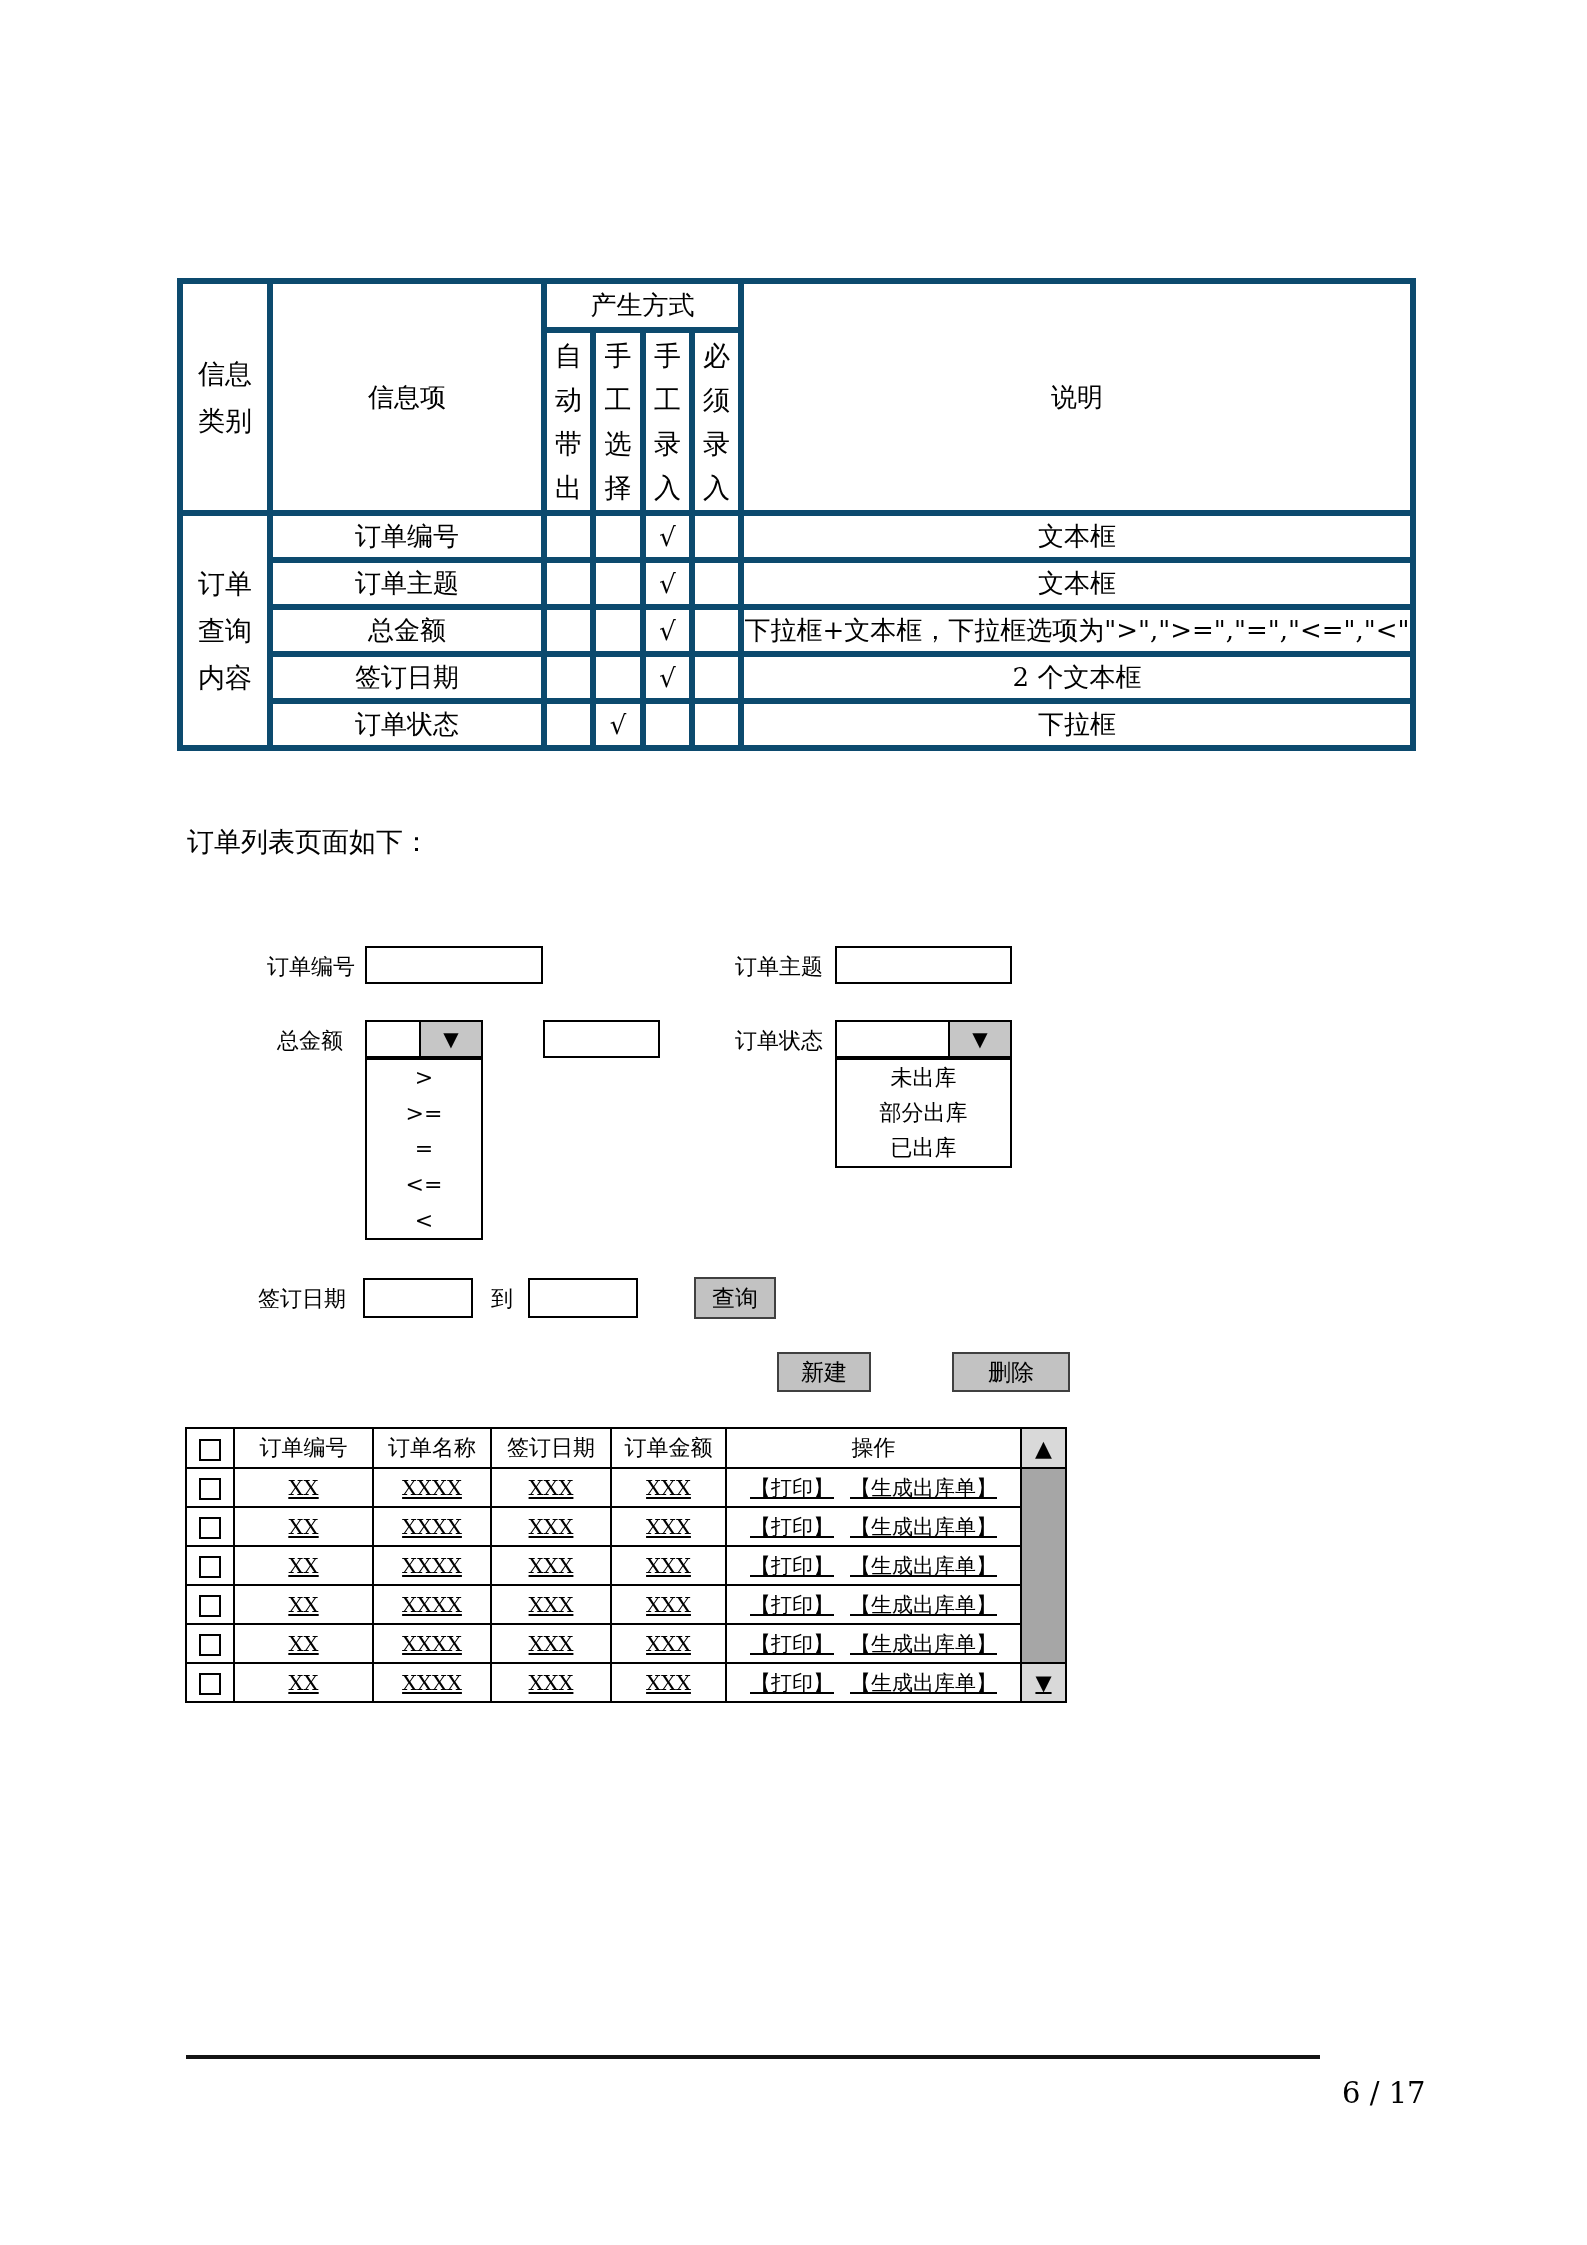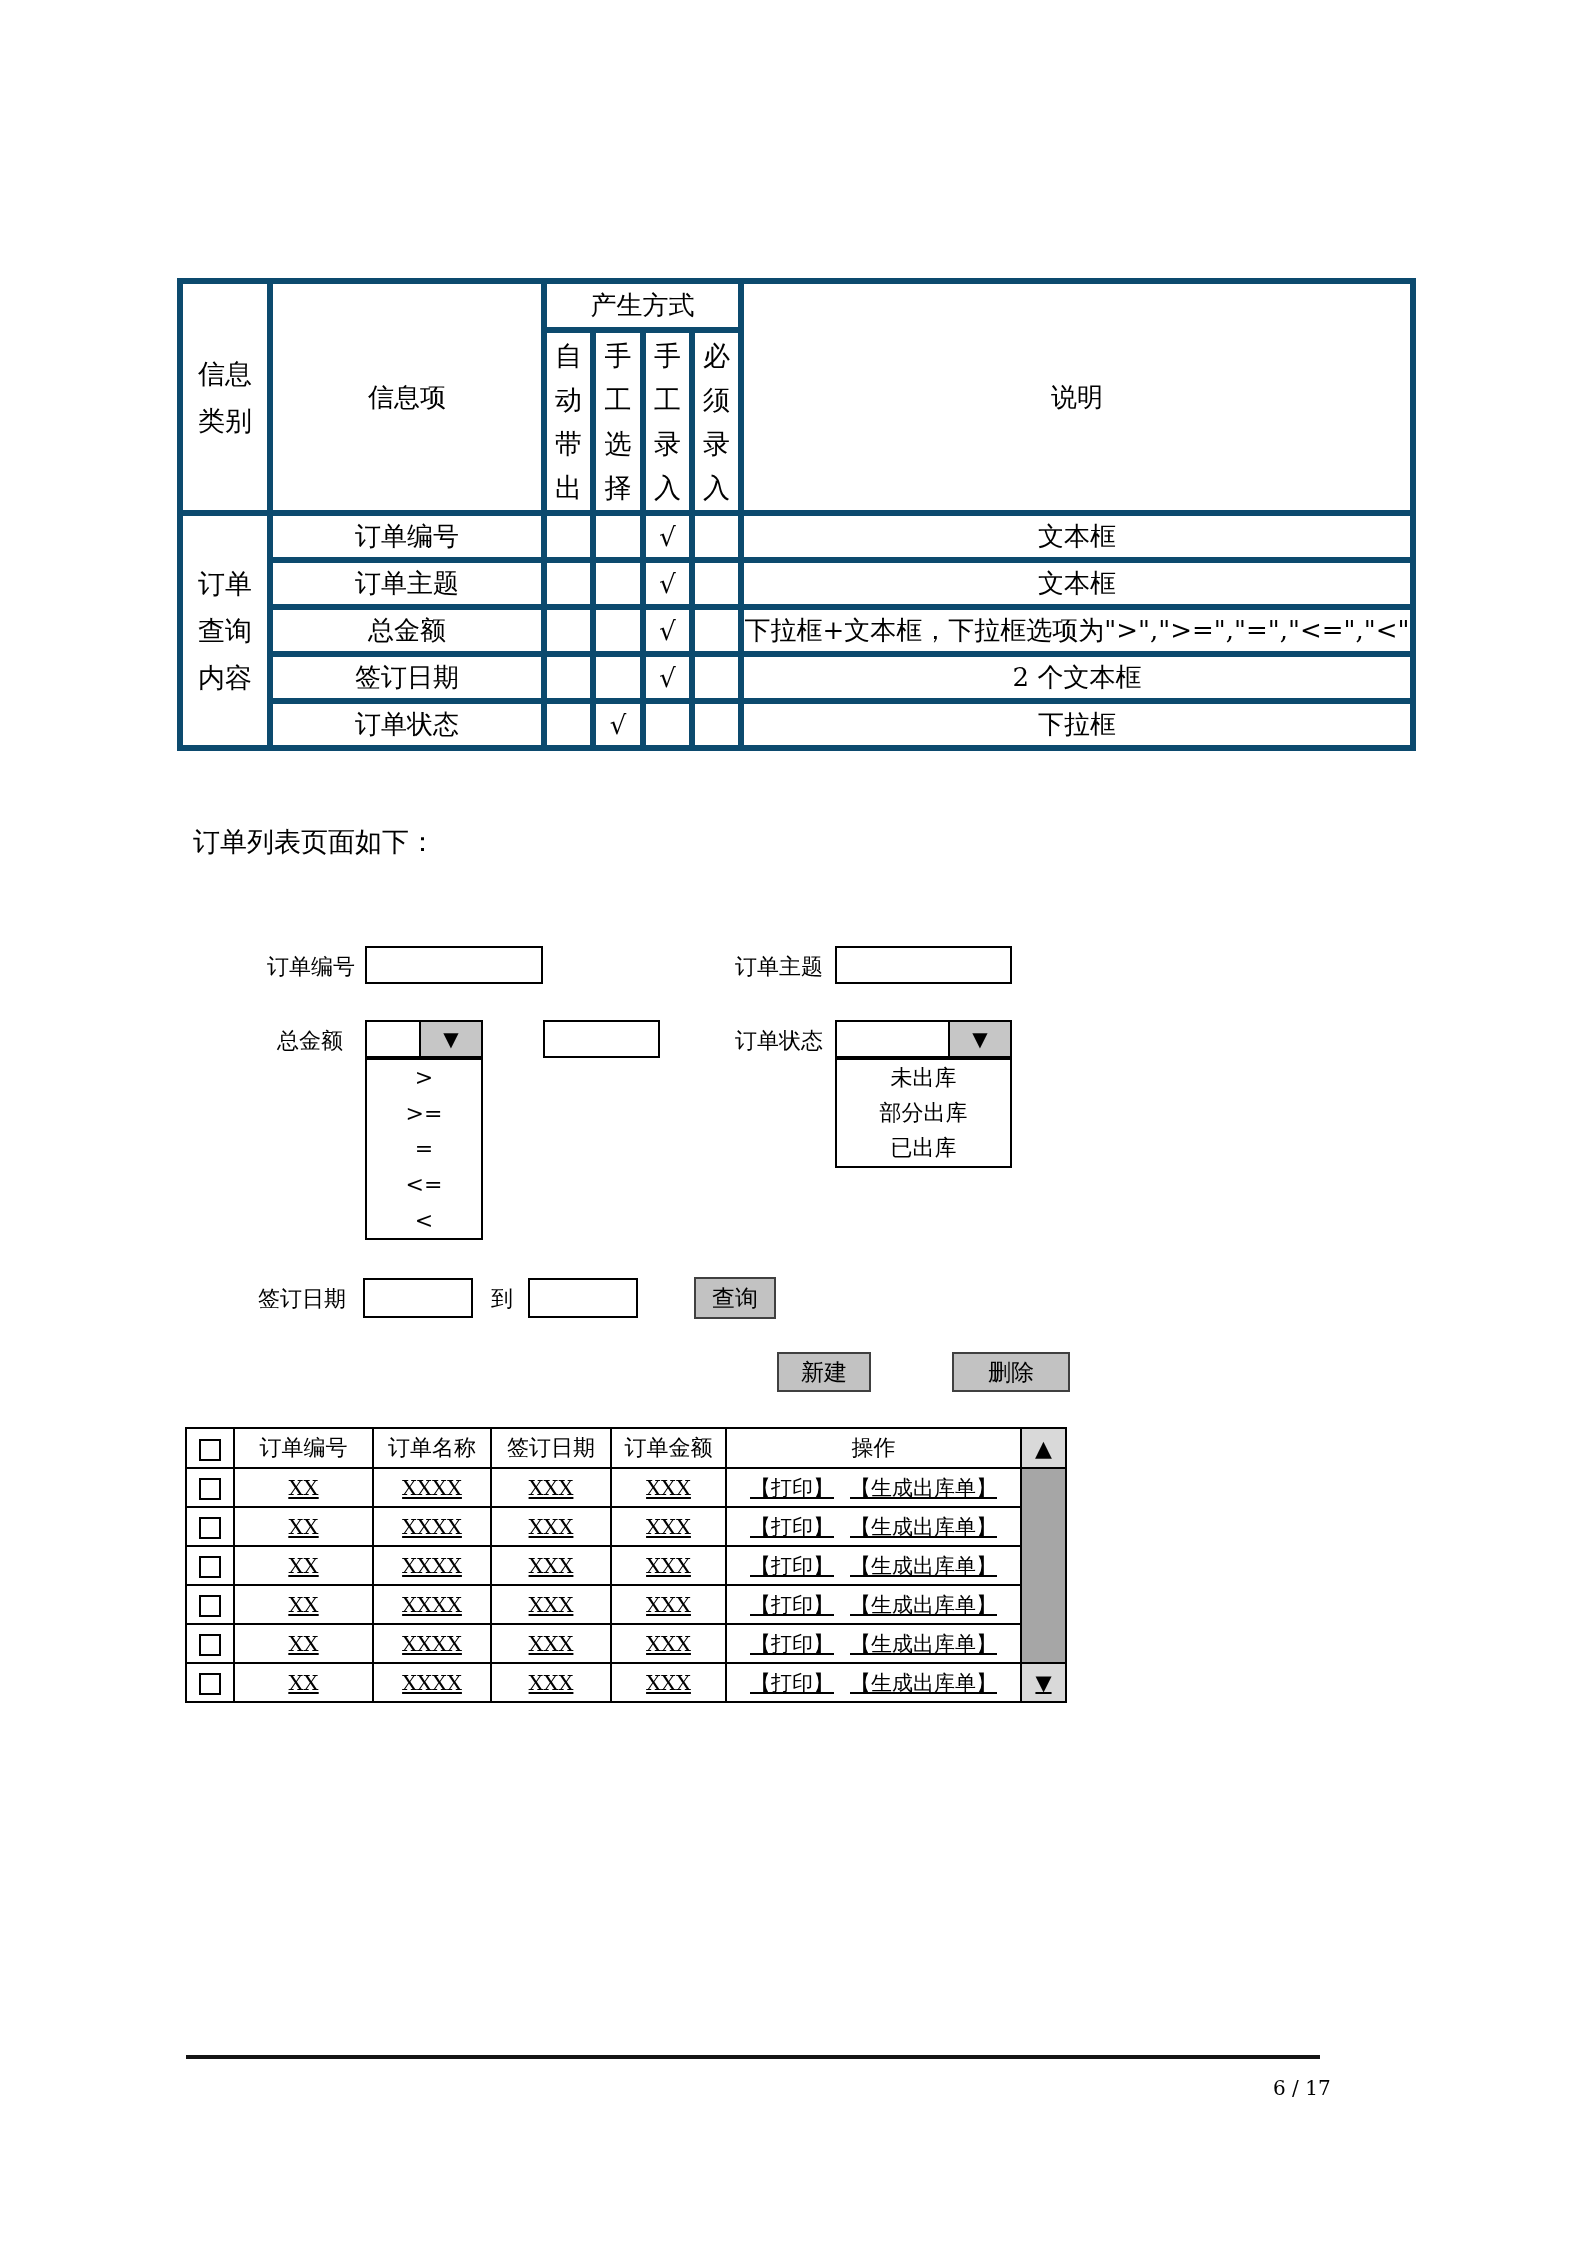--- a/index.html
+++ b/index.html
@@ -21,21 +21,21 @@
   table.spec tr.h1 { height:49px; }
   table.spec tr.h2 { height:183px; }
   table.spec tr.dr { height:47px; }
   .vtwo { width:2.3em; margin:0 auto; word-break:break-all; line-height:1.75; font-size:27px; }
   .vone { width:1.15em; margin:0 auto; word-break:break-all; line-height:44px; font-size:27px; }
   td.mth { font-size:27px; }
   td.desc { text-align:left; padding-left:28px; font-size:25px; white-space:nowrap; }
   td.chk { font-size:24px; }
 
   
-  .caption { position:absolute; left:193px; top:824px; font-size:27px; }
+  .caption { position:absolute; left:187px; top:824px; font-size:27px; }
   .lbl { position:absolute; font-size:22px; white-space:nowrap; }
   .box {
     position:absolute; border:2px solid #000; background:#fff; box-sizing:border-box;
     font-size:22px; line-height:34px; padding-left:6px; overflow:hidden;
   }
   .combo {
     position:absolute; border:2px solid #000; background:#fff; box-sizing:border-box;
     display:flex; overflow:hidden;
   }
   .combo .val { flex:1; font-size:22px; }
@@ -65,21 +65,21 @@
   table.list tr.hd td { height:38px; font-size:22px; }
   table.list tr.r td { height:37px;text-decoration:underline; }
   .cb { display:inline-block; width:18px; height:18px; border:2px solid #000; background:#fff; vertical-align:middle; }
   .xx { text-decoration:underline; }
   td.ops span { margin:0 8px; white-space:nowrap; }
   td.track { background:#a6a6a6; }
   td.sbtn { background:#d9d9d9; font-size:18px; }
 
   
   .footer-line { position:absolute; left:186px; top:2055px; width:1134px; height:4px; background:#141414; }
-  .page-num { position:absolute; left:1273px; top:2076px; font-size:20px; white-space:nowrap; }
+  .page-num { position:absolute; left:1342px; top:2076px; font-size:29px; white-space:nowrap; }
 </style>
 </head>
 <body>
 
 <div class="page">
 
   <table class="spec">
     <colgroup>
       <col style="width:90px">
         <col style="width:274px">

